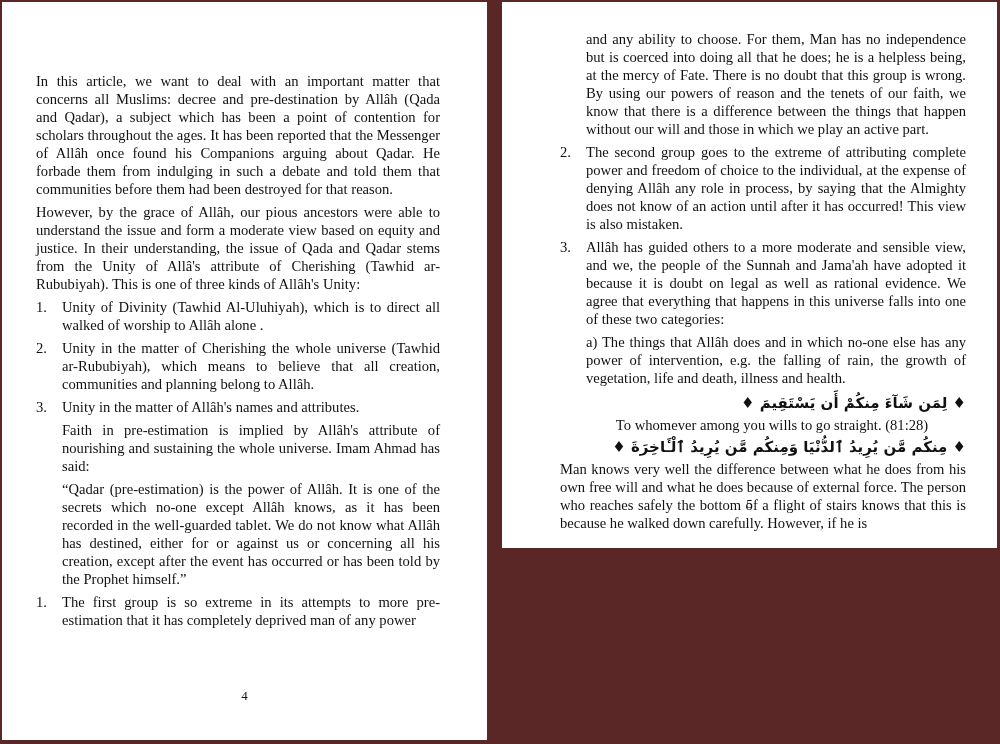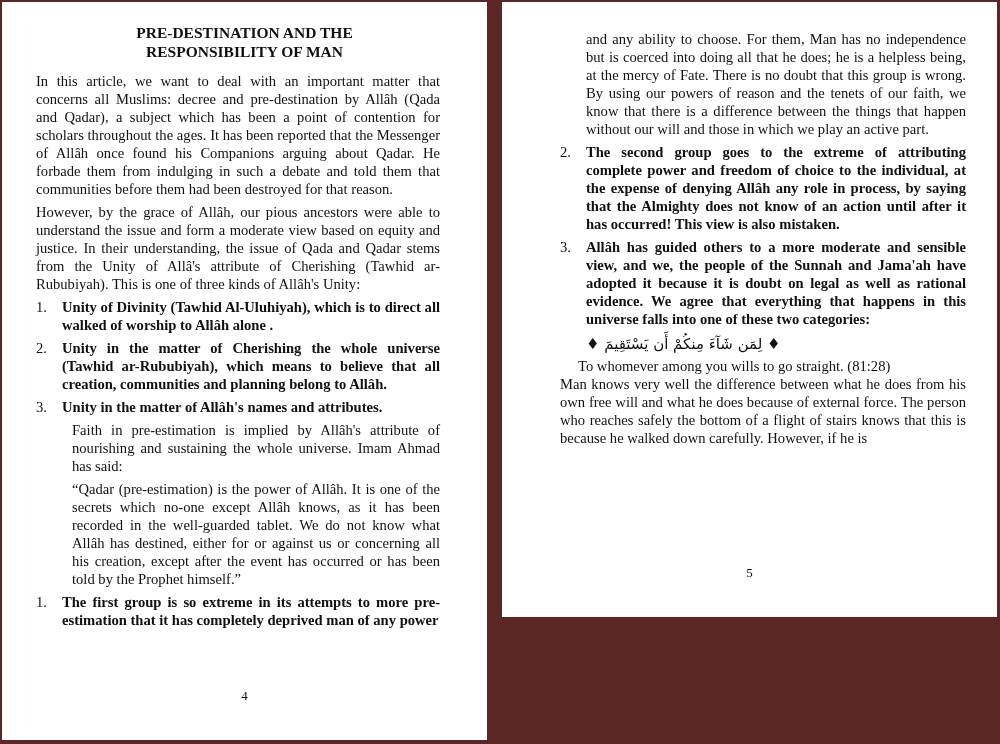--- a/index.html
+++ b/index.html
@@ -2,42 +2,38 @@
 <html><head>
 <meta charset="utf-8">
 <style>
   html, body { margin:0; padding:0; }
   body {
     width:1000px; height:744px; background:#5a2626; position:relative; overflow:hidden;
     font-family:"Liberation Serif", "DejaVu Serif", serif; color:#111;
   }
   .page { position:absolute; background:#fff; }
   #page-left { left:2px; top:2px; width:485px; height:738px; }
-  #page-right { left:502px; top:2px; width:495px; height:615px; }
+  #page-right { left:502px; top:2px; width:495px; height:546px; }
   .col { position:absolute; font-size:14.6px; line-height:18px; text-align:justify; }
   #page-left .col { left:34px; width:404px; top:70px; }
   #page-right .col { left:84px; width:380px; top:28px; }
   .title { position:absolute; left:0; width:485px; top:21px; text-align:center; font-weight:bold; font-size:15.5px; line-height:19px; }
   p { margin:0 0 5px 0; }
   .li { display:flex; margin:0 0 5px 0; }
   .li .num { width:26px; flex:none; text-align:left; }
-  .li .txt { flex:1; text-align:justify;font-weight:bold; }
-  .ind { margin-left:36px; }
+  .li .txt { flex:1; text-align:justify; }
+  .ind { margin-left:26px; }
   .pg { position:absolute; bottom:36px; left:0; right:0; text-align:center; font-size:13px; }
-  .arabic { text-align:left; font-family:"DejaVu Sans", sans-serif; font-size:15px; line-height:22px; direction:rtl; margin:2px 0; }
-  .verse { margin-left:-8px; text-align:left; }
+  .arabic { text-align:right; font-family:"DejaVu Sans", sans-serif; font-size:15px; line-height:22px; direction:rtl; margin:2px 0;font-weight:bold; }
+  .verse { margin-left:-8px; text-align:center; }
 </style>
 </head>
 <body>
 
 <div class="page" id="page-left">
-  <div class="title">
-    <div>PRE-DESTINATION AND THE</div>
-    <div>RESPONSIBILITY OF MAN</div>
-  </div>
   <div class="col">
     <p>In this article, we want to deal with an important matter that concerns all Muslims: decree and pre-destination by Allâh (Qada and Qadar), a subject which has been a point of contention for scholars throughout the ages. It has been reported that the Messenger of Allâh once found his Companions arguing about Qadar. He forbade them from indulging in such a debate and told them that communities before them had been destroyed for that reason.</p>
     <p>However, by the grace of Allâh, our pious ancestors were able to understand the issue and form a moderate view based on equity and justice. In their understanding, the issue of Qada and Qadar stems from the Unity of Allâ's attribute of Cherishing (Tawhid ar-Rububiyah). This is one of three kinds of Allâh's Unity:</p>
     <div class="li">
       <span class="num">1.</span>
       <span class="txt">Unity of Divinity (Tawhid Al-Uluhiyah), which is to direct all walked of worship to Allâh alone .</span>
     </div>
     <div class="li">
       <span class="num">2.</span>
       <span class="txt">Unity in the matter of Cherishing the whole universe (Tawhid ar-Rububiyah), which means to believe that all creation, communities and planning belong to Allâh.</span>
@@ -60,18 +56,20 @@
   <div class="col">
     <p>and any ability to choose. For them, Man has no independence but is coerced into doing all that he does; he is a helpless being, at the mercy of Fate. There is no doubt that this group is wrong. By using our powers of reason and the tenets of our faith, we know that there is a difference between the things that happen without our will and those in which we play an active part.</p>
     <div class="li" style="margin-left:-26px">
       <span class="num">2.</span>
       <span class="txt">The second group goes to the extreme of attributing complete power and freedom of choice to the individual, at the expense of denying Allâh any role in process, by saying that the Almighty does not know of an action until after it has occurred! This view is also mistaken.</span>
     </div>
     <div class="li" style="margin-left:-26px">
       <span class="num">3.</span>
       <span class="txt">Allâh has guided others to a more moderate and sensible view, and we, the people of the Sunnah and Jama'ah have adopted it because it is doubt on legal as well as rational evidence. We agree that everything that happens in this universe falls into one of these two categories:</span>
     </div>
+    <p>a) The things that Allâh does and in which no-one else has any power of intervention, e.g. the falling of rain, the growth of vegetation, life and death, illness and health.</p>
     <div class="arabic">♦ لِمَن شَآءَ مِنكُمْ أَن يَسْتَقِيمَ ♦</div>
     <div class="verse">To whomever among you wills to go straight. (81:28)</div>
+    <div class="arabic">♦ مِنكُم مَّن يُرِيدُ ٱلدُّنْيَا وَمِنكُم مَّن يُرِيدُ ٱلْـَٔاخِرَةَ ♦</div>
     <p style="margin-left:-26px">Man knows very well the difference between what he does from his own free will and what he does because of external force. The person who reaches safely the bottom of a flight of stairs knows that this is because he walked down carefully. However, if he is</p>
   </div>
   <div class="pg">5</div>
 </div>
 
 </body></html>

